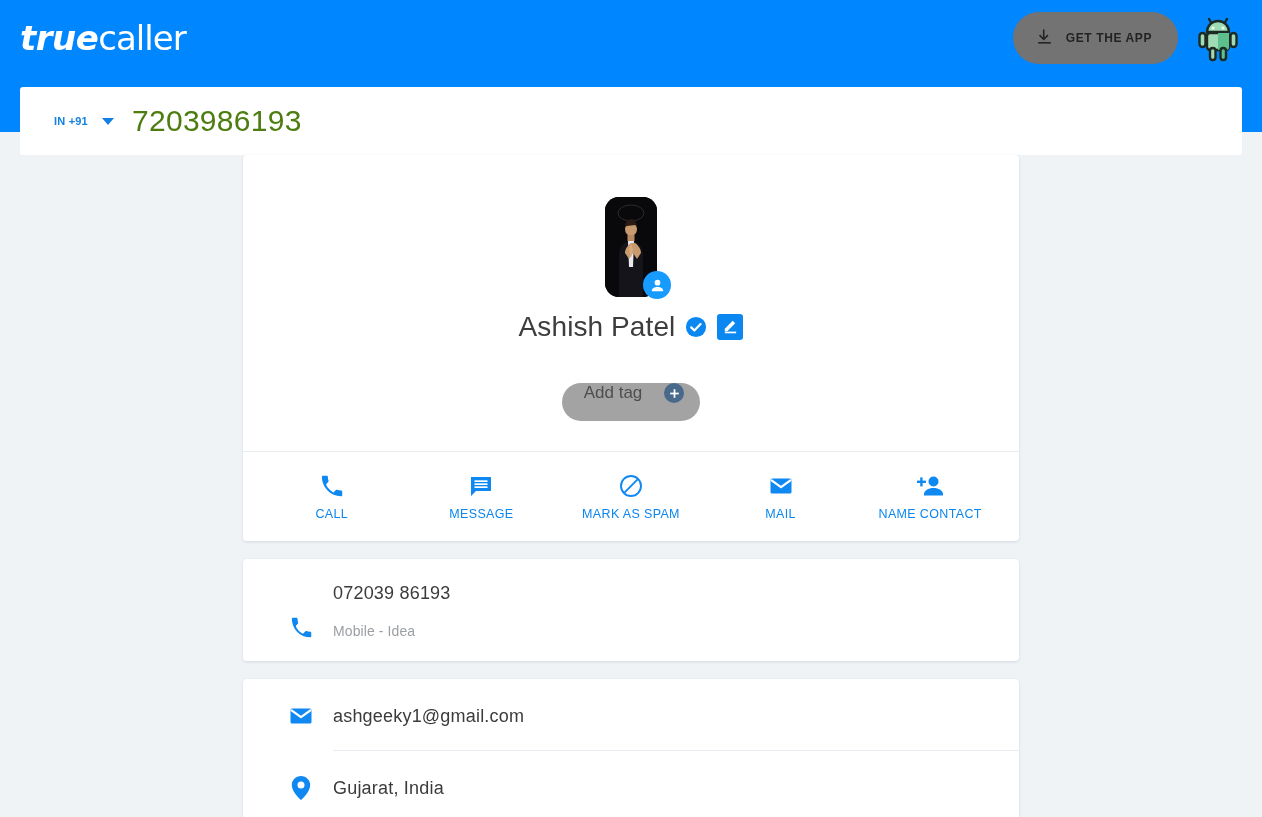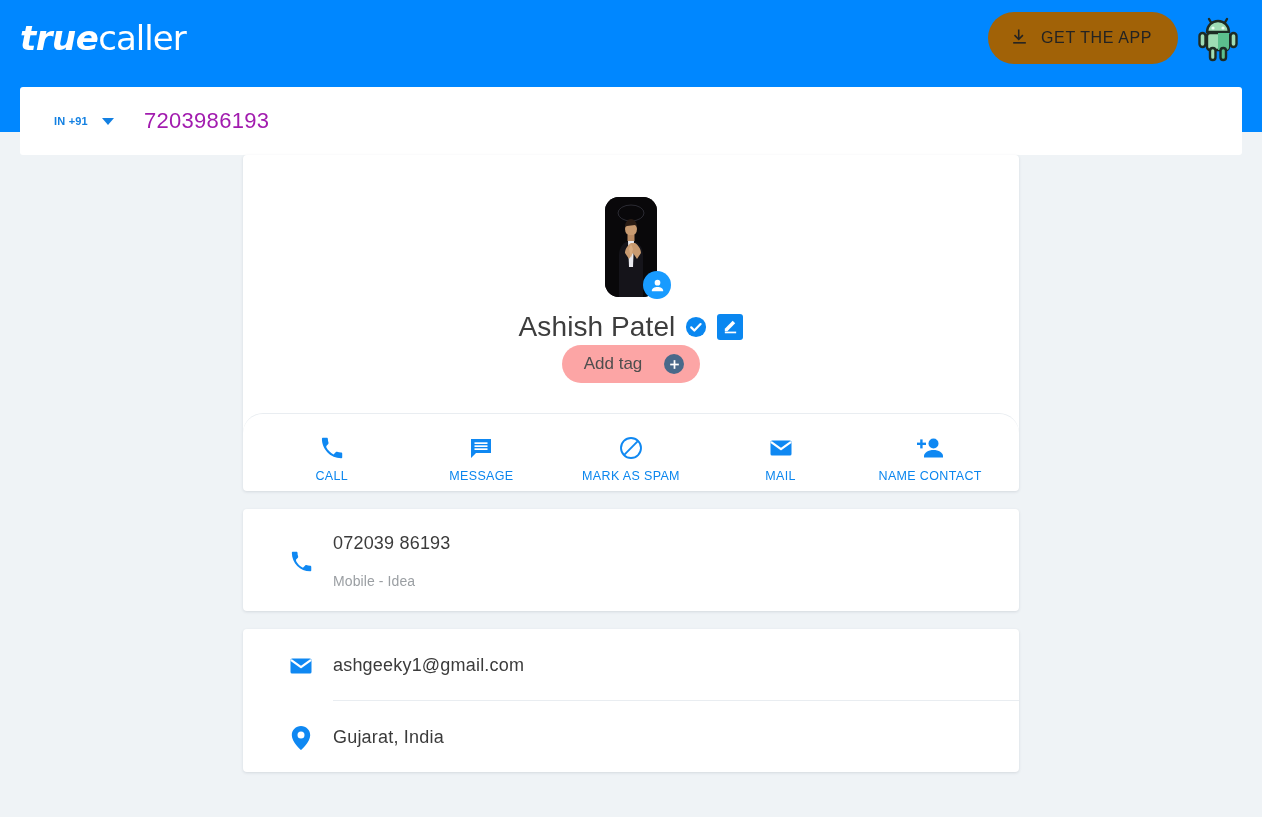--- a/index.html
+++ b/index.html
@@ -35,26 +35,26 @@
   }
   .logo .lg-bold { font-weight: 700; }
   .logo .lg-light { font-weight: 400; font-style: normal; letter-spacing: -1px; }
 
   .get-app-btn {
     position: absolute;
     right: 84px;
     top: 12px;
     height: 52px;
     padding: 0 26px 0 22px;
-    background: #a16207;
+    background: #737373;
     border: none;
     border-radius: 26px;
     color: #232323;
-    font-size: 16px;
-    font-weight: 400;
+    font-size: 12px;
+    font-weight: 700;
     letter-spacing: 0.6px;
     display: flex;
     align-items: center;
     gap: 12px;
     cursor: pointer;
     font-family: "Liberation Sans", sans-serif;
   }
 
   .android-mascot {
     position: absolute;
@@ -87,23 +87,23 @@
   }
   .cc-caret {
     margin-left: 14px;
     width: 0; height: 0;
     border-left: 6px solid transparent;
     border-right: 6px solid transparent;
     border-top: 7px solid #1380e2;
     cursor: pointer;
   }
   .phone-value {
-    margin-left: 30px;
-    color: #a21caf;
-    font-size: 22px;
+    margin-left: 18px;
+    color: #4d7c0f;
+    font-size: 30px;
     letter-spacing: 0.3px;
     flex: 1;
     border: none;
     outline: none;
     background: transparent;
     font-family: "Liberation Sans", sans-serif;
   }
 
   
   .content { position: relative; padding-top: 23px; }
@@ -144,21 +144,21 @@
     display: flex;
     align-items: center;
     justify-content: center;
   }
 
   .name-row {
     display: flex;
     align-items: center;
     justify-content: center;
     gap: 10px;
-    margin-bottom: 2px;
+    margin-bottom: 28px;
   }
   .profile-name {
     font-size: 28px;
     color: #3d3d3d;
     font-weight: 400;
     letter-spacing: 0.1px;
   }
   .verified-badge { width: 22px; height: 22px; display: block; }
   .edit-btn {
     width: 26px; height: 26px;
@@ -167,49 +167,49 @@
     border-radius: 3px;
     display: flex;
     align-items: center;
     justify-content: center;
     cursor: pointer;
     padding: 0;
   }
 
   .add-tag {
     display: inline-flex;
-    align-items: center;
+    align-items: flex-start;
     gap: 22px;
-    background: #fca5a5;
+    background: #a3a3a3;
     border: none;
     border-radius: 20px;
     height: 38px;
     padding: 0 16px 0 22px;
     cursor: pointer;
+    margin-top: 12px;
   }
   .add-tag-label {
     font-size: 17px;
     color: #4e4e4e;
     font-family: "Liberation Sans", sans-serif;
   }
   .add-tag-plus {
     width: 20px; height: 20px;
     border-radius: 50%;
     background: #49698a;
     display: flex;
     align-items: center;
     justify-content: center;
   }
 
   
   .actions {
     border-top: 1px solid #e9edf1;
     display: flex;
-    padding: 22px 14px 8px 14px;
-    border-radius: 20px;
+    padding: 22px 14px 20px 14px;
   }
   .action {
     flex: 1;
     background: none;
     border: none;
     cursor: pointer;
     display: flex;
     flex-direction: column;
     align-items: center;
     gap: 9px;
@@ -220,21 +220,21 @@
     color: #0b86ee;
     font-size: 12.5px;
     letter-spacing: 0.35px;
     font-family: "Liberation Sans", sans-serif;
     white-space: nowrap;
   }
 
   
   .detail-row {
     display: flex;
-    align-items: center;
+    align-items: flex-end;
     padding: 22px 12px 22px 44px;
   }
   .detail-icon {
     width: 28px;
     flex: none;
     display: flex;
     justify-content: center;
     padding-top: 3px;
   }
   .detail-body { margin-left: 18px; flex: 1; padding-right: 30px; }

